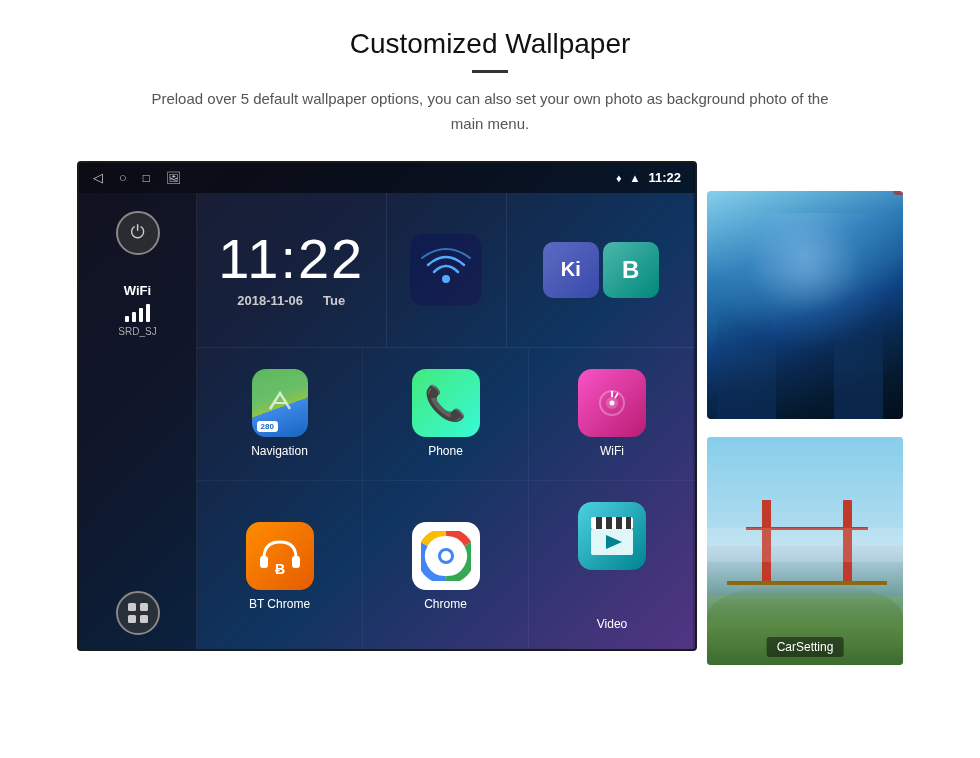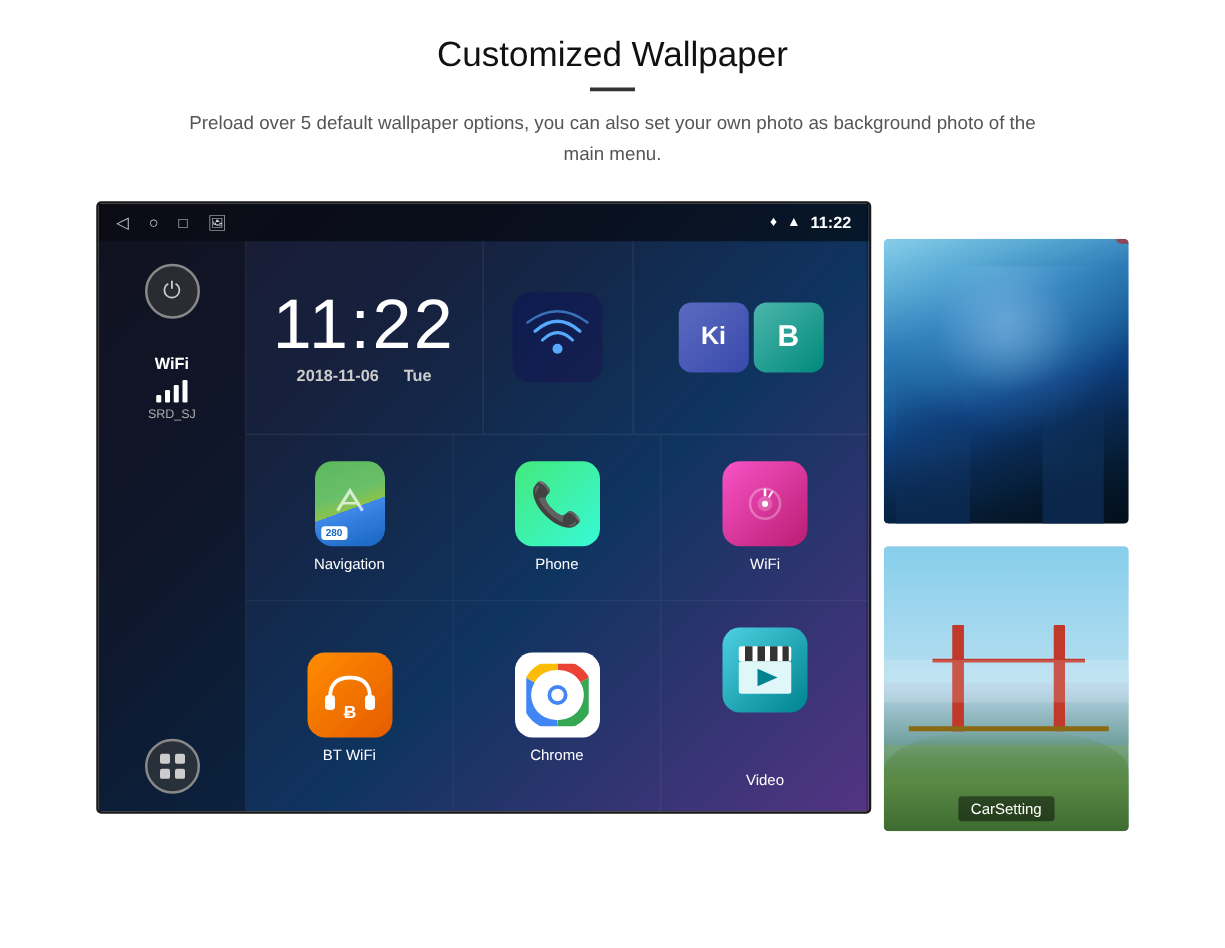--- a/index.html
+++ b/index.html
@@ -145,21 +145,21 @@
 
                 <path d="M8 24 Q8 8 24 8 Q40 8 40 24" stroke="#fff" stroke-width="3" fill="none" stroke-linecap="round"></path>
 
                 <rect x="4" y="22" width="8" height="12" rx="3" fill="#fff"></rect>
 
                 <rect x="36" y="22" width="8" height="12" rx="3" fill="#fff"></rect>
 
                 <text x="19" y="40" font-size="14" fill="#fff" font-weight="bold">Ƀ</text>
               </svg>
             </div>
-            <span style="font-size:12px;color:#fff;">BT WiFi</span>
+            <span style="font-size:12px;color:#fff;">BT Chrome</span>
           </div>
 
           <div style="display:flex;flex-direction:column;align-items:center;justify-content:center;padding:10px 6px;gap:7px;border-right:1px solid rgba(255,255,255,0.05);cursor:pointer;">
             <div style="width:68px;height:68px;border-radius:14px;background:#fff;display:flex;align-items:center;justify-content:center;">
               <svg width="50" height="50" viewBox="0 0 50 50">
                 <circle cx="25" cy="25" r="24" fill="#fff"></circle>
 
                 <path d="M25 1 A24 24 0 0 1 46.8 13" stroke="#ea4335" stroke-width="8" fill="none"></path>
 
                 <path d="M46.8 13 A24 24 0 0 1 25 49" stroke="#34a853" stroke-width="8" fill="none"></path>

